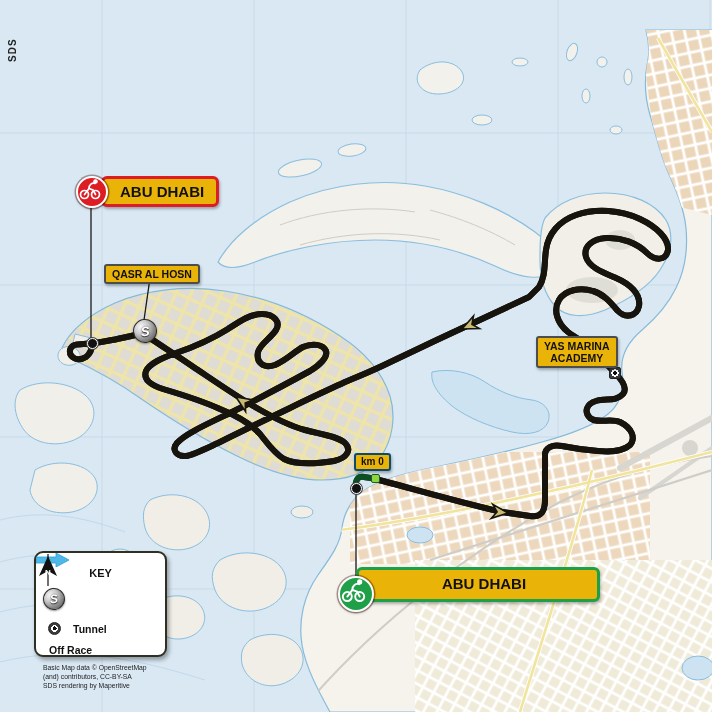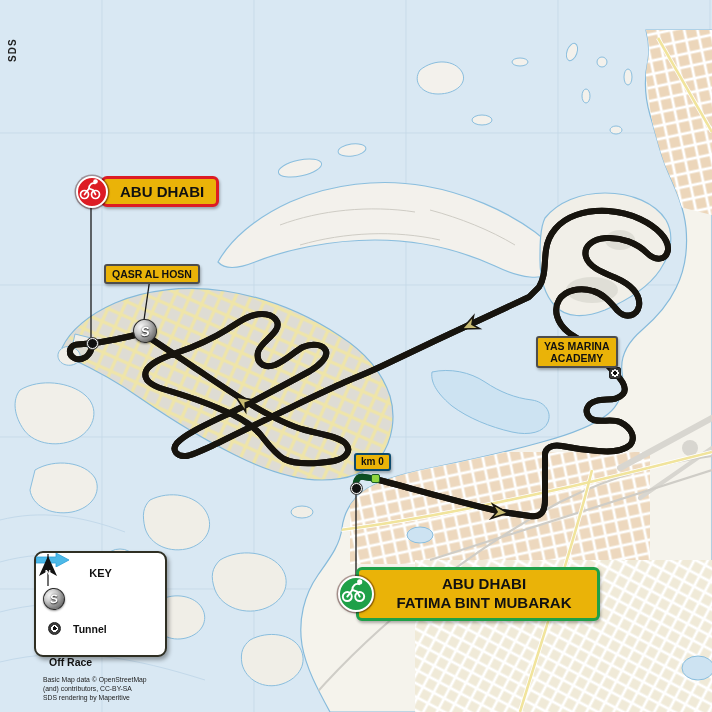--- a/index.html
+++ b/index.html
@@ -209,21 +209,20 @@
 
 <div class="maplabel small-label" style="left:492px;top:336px;margin-left:44px;">
   <div>YAS MARINA</div>
   <div>ACADEMY</div>
 </div>
 
 <div class="maplabel km0-label" style="left:354px;top:453px;">km 0</div>
 
 <div class="maplabel start-label" style="left:356px;top:567px;width:206px;white-space:normal;">
   <div>ABU DHABI</div>
-  <div>FATIMA BINT MUBARAK</div>
 </div>
 <div class="badge" style="left:338px;top:576px;width:32px;height:32px;background:#1fa048;">
   <svg width="27" height="27" viewBox="-12 -12 24 24">
     <g stroke="#fff" stroke-width="1.7" fill="none" stroke-linecap="round">
       <circle cx="-5.5" cy="4.5" r="4"></circle>
           <circle cx="5.5" cy="4.5" r="4"></circle>
       <path d="M-5.5,4.5 L-1,-1.5 L3,0 L5.5,4.5"></path>
       <path d="M-1,-1.5 C-1,-5.5 2,-7.5 5,-6.5"></path>
     </g>
     <circle cx="5.5" cy="-8.5" r="2.3" fill="#fff"></circle>
@@ -232,21 +231,21 @@
 
 <div class="keybox">
   <div class="ktitle">KEY</div>
   <div class="krow">
     <div class="sprint inkey" style="width:20px;height:20px;font-size:12px;">S</div>
   </div>
   <div class="krow" style="margin-top:12px;padding-left:5px;gap:12px;">
     <div class="tunnel"></div>
     <span>Tunnel</span>
   </div>
-  <div class="krow" style="margin-top:21px;">
+  <div class="krow" style="margin-top:9px;">
     <svg class="offrace" width="34" height="14" viewBox="0 0 34 14">
       <polygon points="0,4 20,4 20,0 33,7 20,14 20,10 0,10" fill="#4cb9e8" stroke="#2da0d8" stroke-width="0.8"></polygon>
     </svg>
     <span style="margin-left:6px;">Off Race</span>
   </div>
   <div class="compassrow">
     <svg width="24" height="34" viewBox="-12 -17 24 34">
       <line x1="0" y1="-16" x2="0" y2="16" stroke="#111" stroke-width="1.2"></line>
       <polygon points="0,-14 9,6 0,1 -9,6" fill="#111"></polygon>
       <text x="0" y="5.4" text-anchor="middle" font-size="8" font-weight="bold" fill="#fff" font-family="Liberation Sans, sans-serif">N</text>

